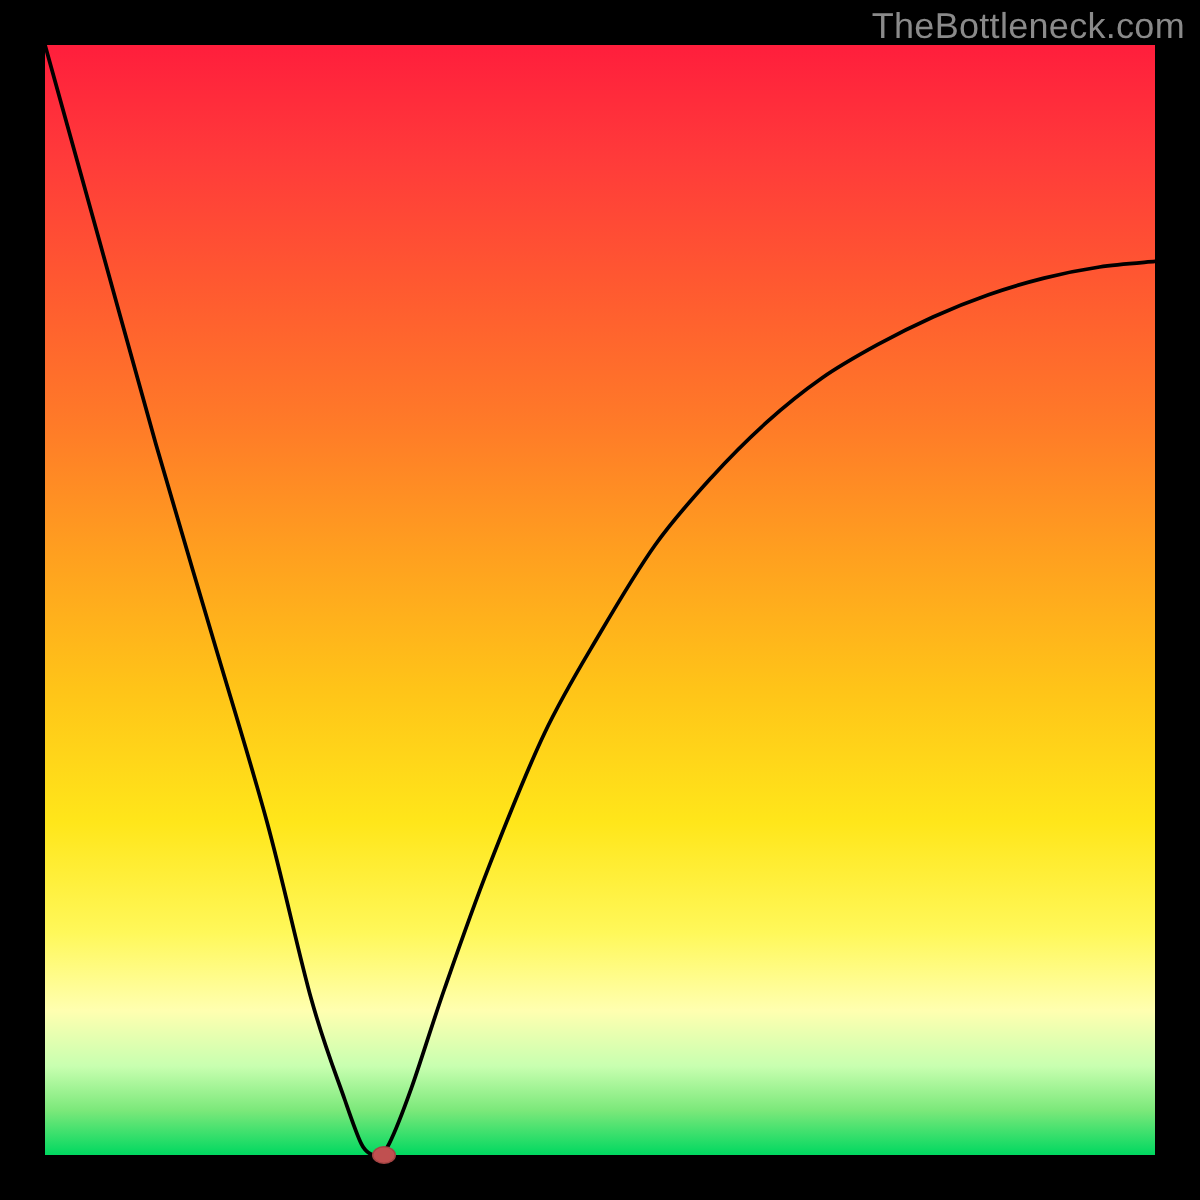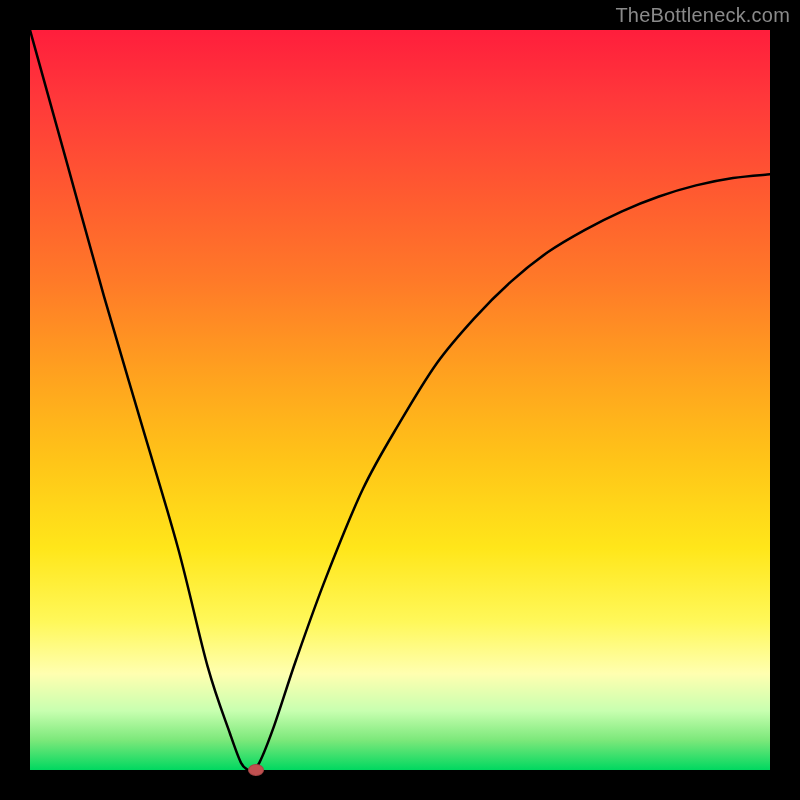--- a/index.html
+++ b/index.html
@@ -36,21 +36,21 @@
       #c8ffb0 92%,
       #7be87a 96%,
       #00d860 100%
     );
   }
   .attribution {
     position: absolute;
     top: 4px;
     right: 10px;
     color: #8a8a8a;
-    font-size: 20px;
+    font-size: 24px;
     font-weight: 500;
     letter-spacing: 0.2px;
   }
   svg.curve {
     position: absolute;
     left: 0;
     top: 0;
     width: 740px;
     height: 740px;
   }

